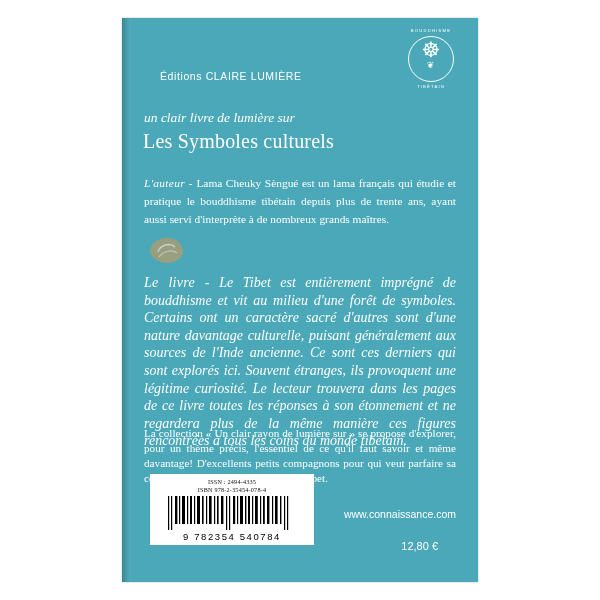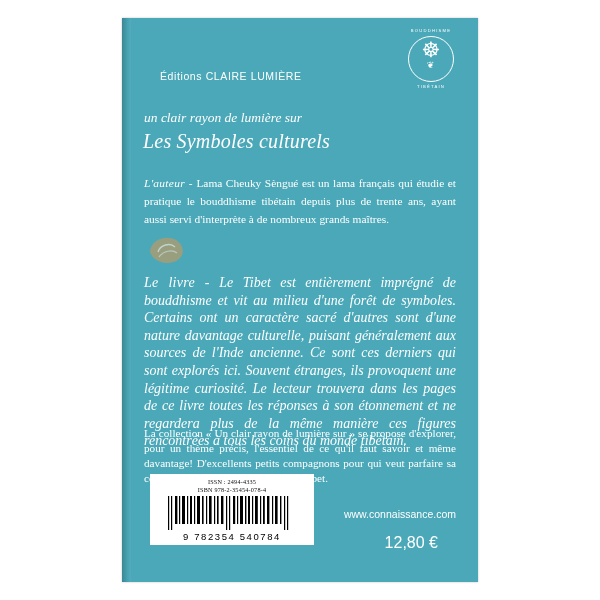--- a/index.html
+++ b/index.html
@@ -116,21 +116,20 @@
     font-family: "Liberation Serif", serif;
     font-style: italic;
     font-size: 13.5px;
     color: #ffffff;
   }
   .title {
     position: absolute;
     left: 21px;
     top: 112px;
     font-family: "Liberation Serif", serif;
-    font-style: italic;
     font-size: 20px;
     color: #ffffff;
     letter-spacing: 0.2px;
   }
 
   .block {
     position: absolute;
     left: 22px;
     width: 312px;
     color: #ffffff;
@@ -209,42 +208,42 @@
     bottom: 62px;
     font-family: "Liberation Sans", sans-serif;
     font-size: 10.5px;
     color: #ffffff;
   }
   .price {
     position: absolute;
     right: 40px;
     bottom: 30px;
     font-family: "Liberation Sans", sans-serif;
-    font-size: 16px;
+    font-size: 11px;
     color: #ffffff;
   }
 </style>
 </head>
 <body>
 
 <div id="page">
   <div class="cover">
     <div class="spine"></div>
 
     <div class="publisher">Éditions CLAIRE LUMIÈRE</div>
 
     <div class="logo">
       <div class="logo-circle"></div>
       <div class="logo-text-top">BOUDDHISME</div>
       <div class="logo-glyph">☸</div>
       <div class="logo-sub">❦</div>
       <div class="logo-text-bot">TIBÉTAIN</div>
     </div>
 
-    <div class="collection">un clair rayon de lumière sur</div>
+    <div class="collection">un clair livre de lumière sur</div>
     <div class="title">Les Symboles culturels</div>
 
     <div class="block author-block">
       <span class="label-italic">L'auteur -</span><span> Lama Cheuky Sèngué est un lama français qui étudie et pratique le bouddhisme tibétain depuis plus de trente ans, ayant aussi servi d'interprète à de nombreux grands maîtres.</span>
     </div>
 
     <div class="ornament">
       <svg viewBox="0 0 44 34" width="44" height="34" aria-hidden="true">
         <path d="M4 20 C4 8, 20 2, 30 8 C38 13, 40 24, 30 29 C22 33, 8 31, 4 20 Z" fill="#c79a5e" opacity="0.85"></path>
         <path d="M12 20 C14 13, 24 10, 29 15" stroke="#ffffff" stroke-width="1.4" fill="none" opacity="0.7"></path>

